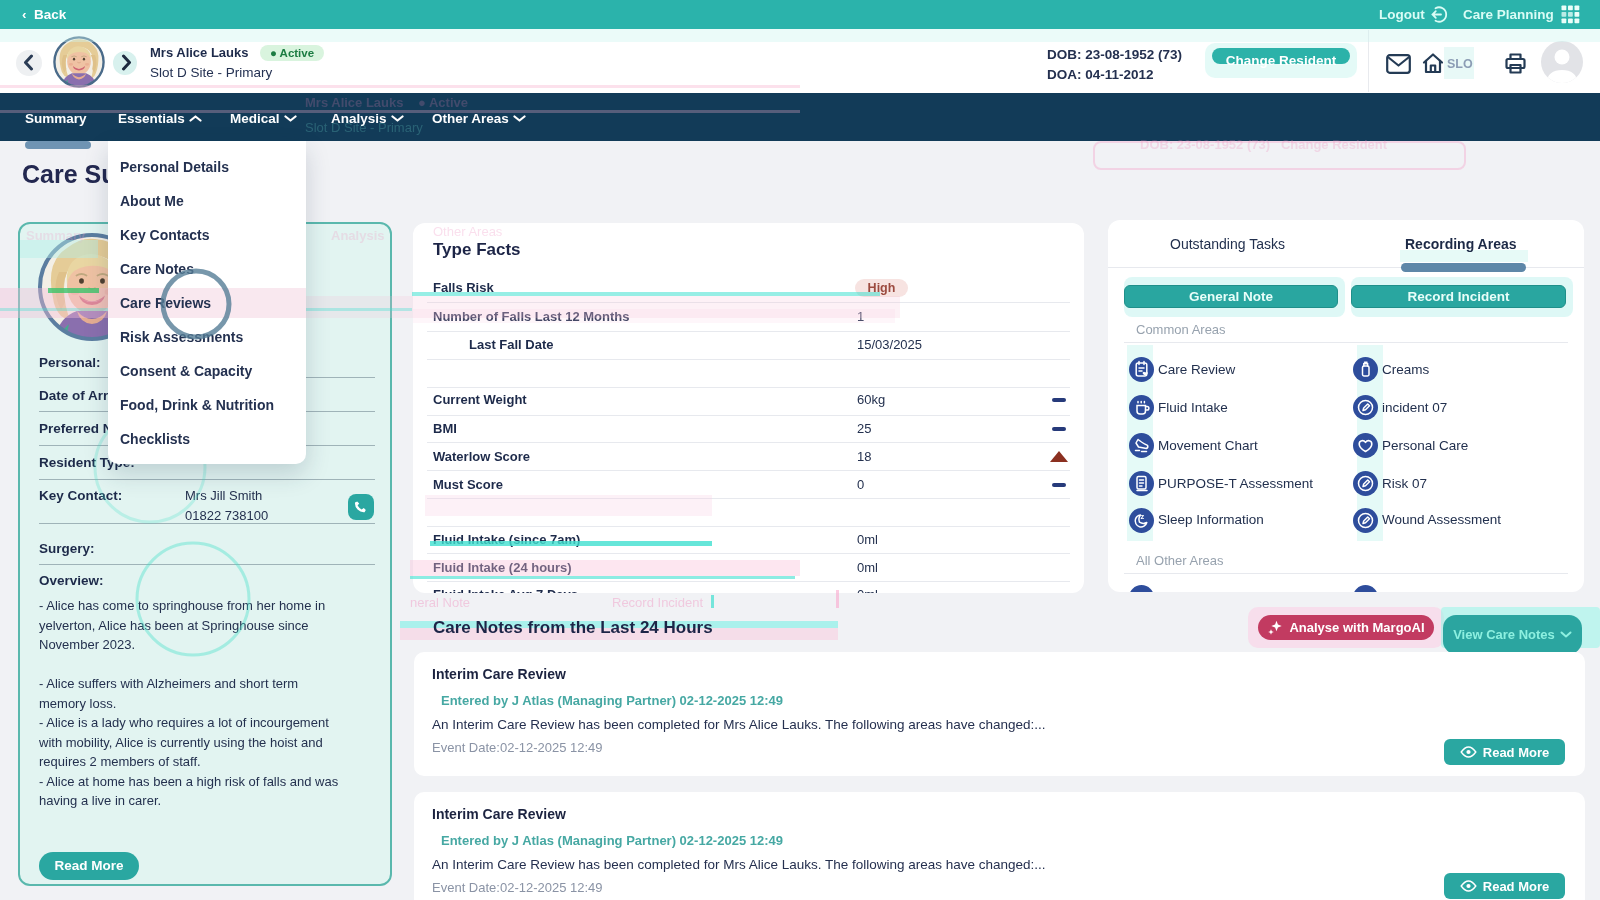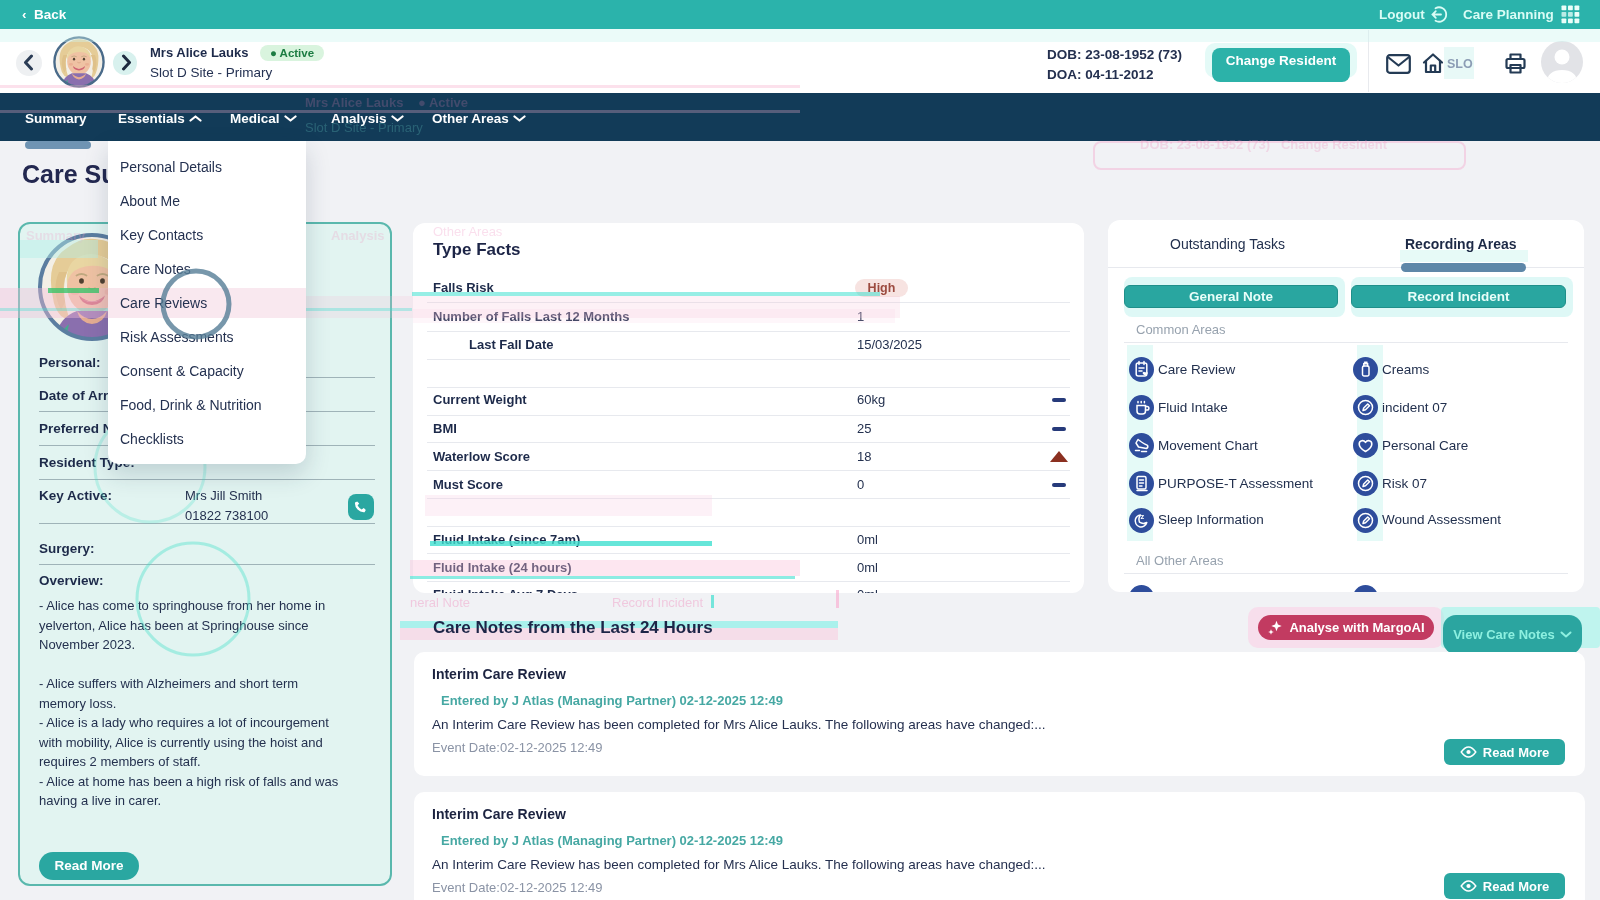--- a/index.html
+++ b/index.html
@@ -9,31 +9,31 @@
   
   #topbar { left:0; top:0; width:1600px; height:29px; background:#2bb3ab; color:#eafef9; }
   #topbar .back { position:absolute; left:22px; top:7px; font-size:13.5px; font-weight:bold; color:#fff; }
   #topbar .right { position:absolute; right:20px; top:7px; font-size:13.5px; font-weight:bold; color:#d9fcf5; }
   
   #header { left:0; top:29px; width:1600px; height:64px; background:#ffffff; }
   #resname { position:absolute; left:150px; top:45px; font-size:13px; font-weight:bold; color:#1d2a4a; }
   #ressite { position:absolute; left:150px; top:65px; font-size:13.5px; color:#243152; }
   .activepill { position:absolute; left:260px; top:45px; width:64px; height:16px; background:#d9f4de; border-radius:8px; color:#1c7c42; font-size:11.5px; font-weight:bold; text-align:center; line-height:16px; }
   #dob { position:absolute; left:1047px; top:45px; font-size:13.5px; font-weight:bold; color:#24304f; line-height:19.5px; }
-  #chgres { position:absolute; left:1212px; top:48px; width:138px; height:34px; background:#2cb2a9; border-radius:8px; color:#ffffff; font-size:13.5px; font-weight:bold; text-align:center; line-height:25px; }
+  #chgres { position:absolute; left:1212px; top:48px; width:138px; height:16px; background:#2cb2a9; border-radius:8px; color:#ffffff; font-size:13.5px; font-weight:bold; text-align:center; line-height:25px; }
   #hdivider { position:absolute; left:1368px; top:30px; width:1px; height:62px; background:#e8eaee; }
   
   #nav { left:0; top:93px; width:1600px; height:48px; background:#123b58; color:#fff; }
   .navitem { position:absolute; top:16px; font-size:13.5px; font-weight:bold; color:#fdfeff; display:flex; align-items:center; height:18px; }
   #sumline { position:absolute; left:25px; top:141px; width:66px; height:8px; background:#6f94b3; border-radius:4px; }
   
   #pagehead { left:22px; top:160px; font-size:25px; font-weight:bold; color:#232850; }
   
   #dropdown { left:108px; top:141px; width:198px; height:323px; background:#fff; border-radius:0 0 10px 10px; box-shadow:0 10px 24px rgba(30,50,80,0.18); }
-  .dditem { position:absolute; left:12px; font-size:14px; font-weight:normal; color:#243150; white-space:nowrap; }
+  .dditem { position:absolute; left:12px; font-size:14px; font-weight:bold; color:#243150; white-space:nowrap; }
   
   #lpanel { left:18px; top:222px; width:374px; height:664px; background:#e2f4f1; border:2px solid #5ab8ad; border-radius:12px; }
   .lrow-label { position:absolute; left:19px; font-size:13.5px; font-weight:bold; color:#1d2a4a; }
   .lrow-line { position:absolute; left:19px; width:336px; height:1px; background:#9fb3b8; }
   .lval { position:absolute; left:165px; font-size:13px; color:#24314f; }
   #overviewtext { position:absolute; left:19px; top:372px; width:352px; font-size:13px; color:#24314f; line-height:19.5px; }
   .tealbtn { background:#2aa7a1; color:#fff; font-weight:bold; text-align:center; border-radius:14px; }
   
   .card { position:absolute; background:#fff; border-radius:12px; }
   #ffcard { left:413px; top:223px; width:671px; height:370px; overflow:hidden; }
@@ -187,21 +187,21 @@
         <circle cx="55" cy="55" r="52" fill="none" stroke="#5b7da0" stroke-width="4"></circle>
       </svg>
     <div class="lrow-label" style="top:131px;">Personal:</div>
     <div class="lrow-line" style="top:153px;"></div>
     <div class="lrow-label" style="top:164px;">Date of Arrival:</div>
     <div class="lrow-line" style="top:187px;"></div>
     <div class="lrow-label" style="top:197px;">Preferred Name:</div>
     <div class="lrow-line" style="top:221px;"></div>
     <div class="lrow-label" style="top:231px;">Resident Type:</div>
     <div class="lrow-line" style="top:255px;"></div>
-    <div class="lrow-label" style="top:264px;">Key Active:</div>
+    <div class="lrow-label" style="top:264px;">Key Contact:</div>
     <div class="lval" style="top:264px;">Mrs Jill Smith</div>
     <div class="lval" style="top:284px;">01822 738100</div>
     <div class="abs" style="left:328px; top:270px; width:26px; height:26px; background:#2aa7a1; border-radius:8px;">
       <svg width="26" height="26" viewBox="0 0 26 26">
           <path d="M9.2 7.4 l2 2 -1.6 2.2 q1.6 2.6 4 4 l2.2 -1.6 2 2 -1.2 2.2 q-4 0.4 -7 -2.6 t-2.6 -7 z" fill="#fff"></path>
         </svg>
     </div>
     <div class="lrow-line" style="top:299px;"></div>
     <div class="lrow-label" style="top:317px;">Surgery:</div>
     <div class="lrow-line" style="top:340px;"></div>

